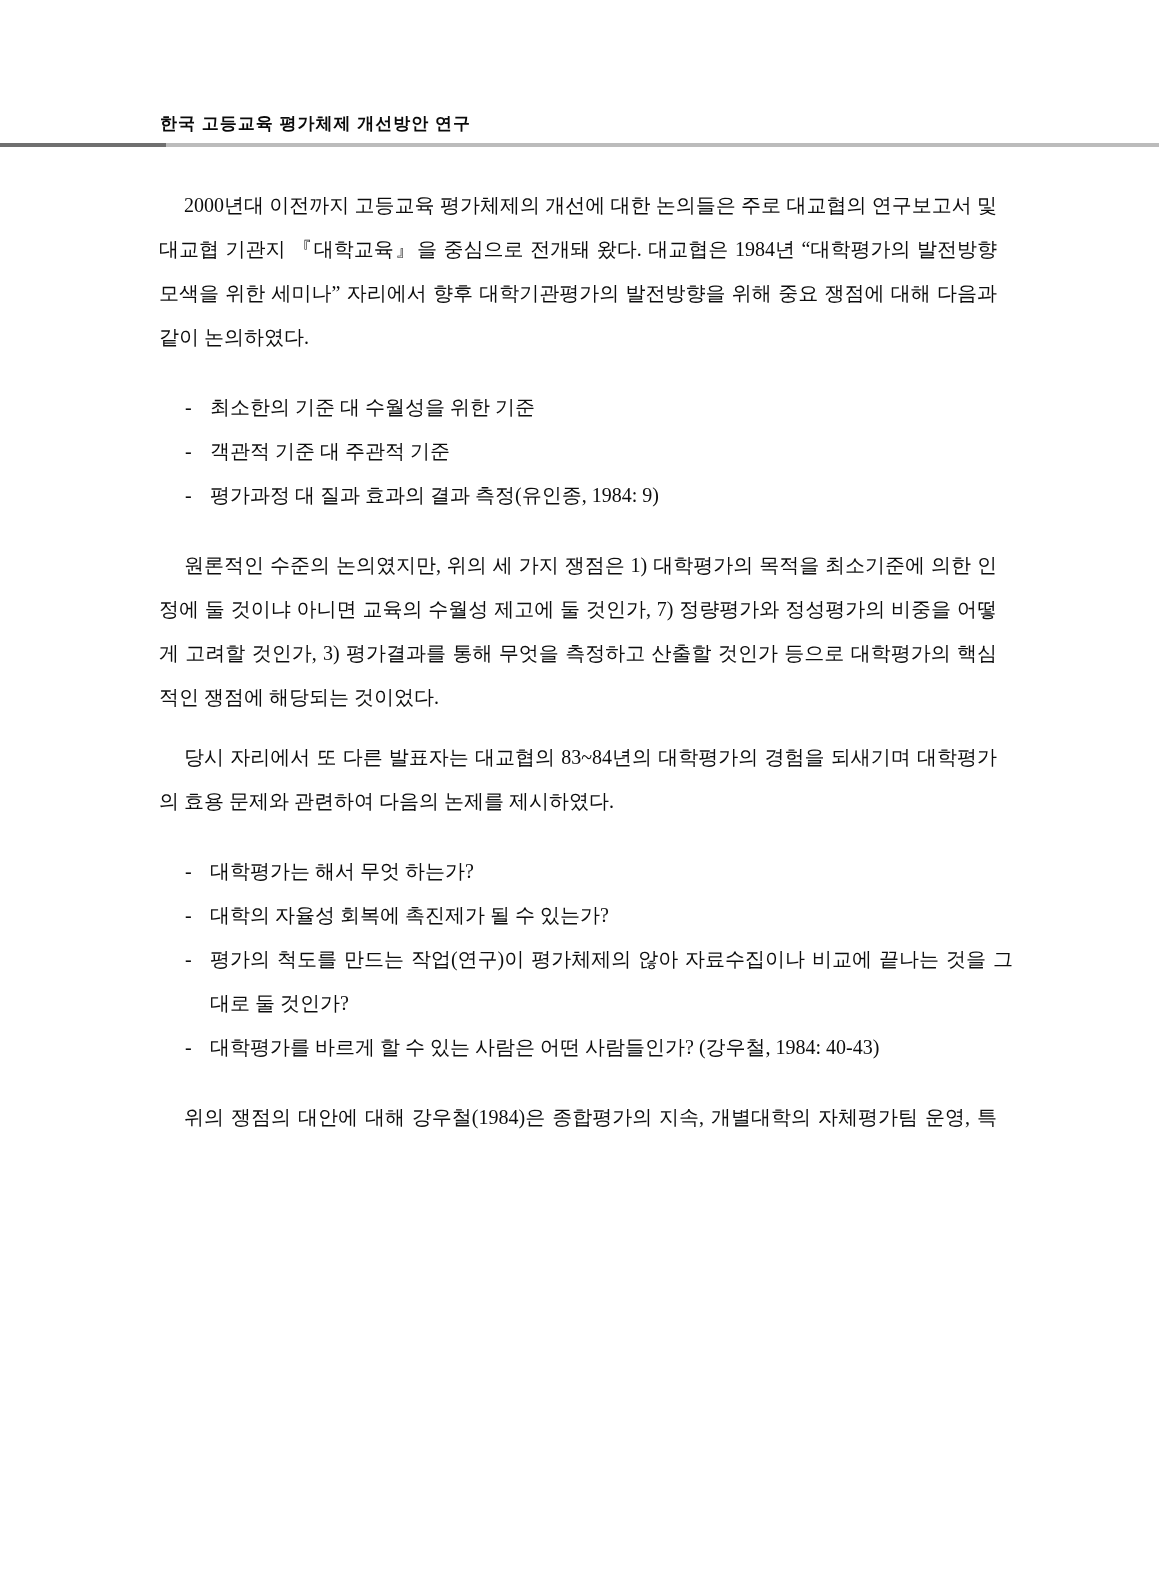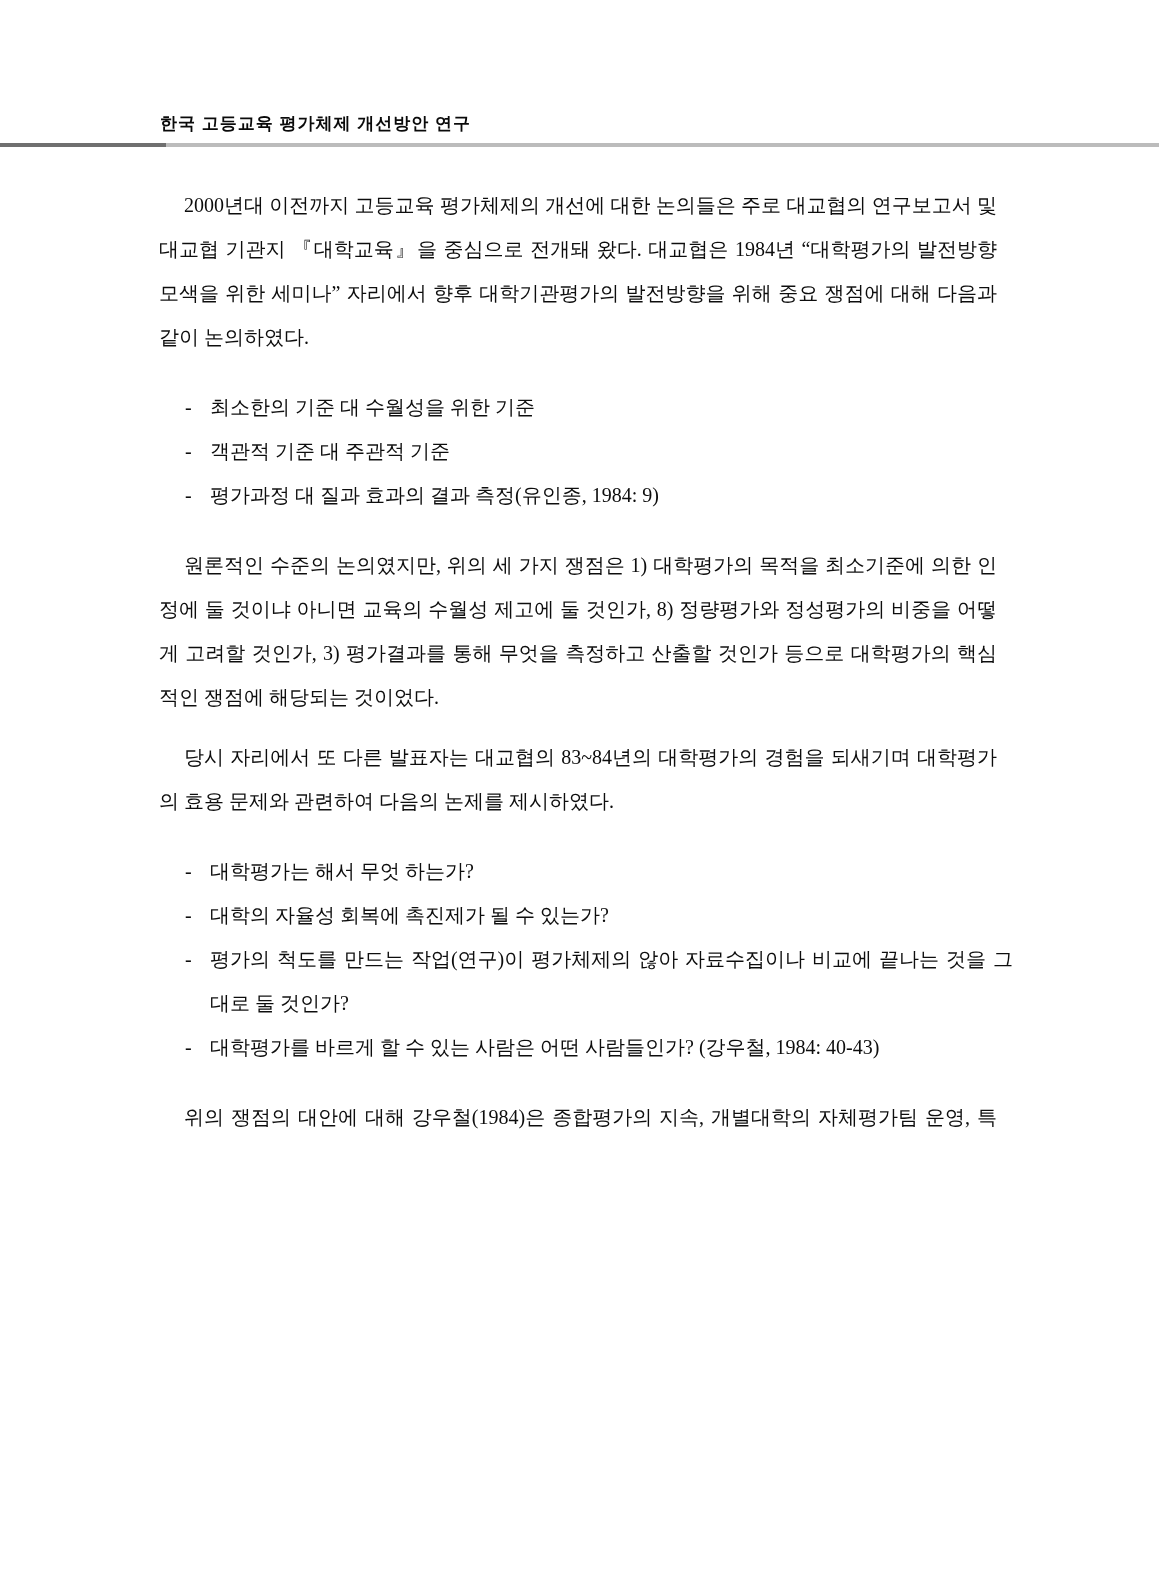--- a/index.html
+++ b/index.html
@@ -75,21 +75,21 @@
       <li>
         <span class="dash-marker">-</span>
         <span class="li-text">객관적 기준 대 주관적 기준</span>
       </li>
       <li>
         <span class="dash-marker">-</span>
         <span class="li-text">평가과정 대 질과 효과의 결과 측정(유인종, 1984: 9)</span>
       </li>
     </ul>
 
-    <p class="body-par">원론적인 수준의 논의였지만, 위의 세 가지 쟁점은 1) 대학평가의 목적을 최소기준에 의한 인정에 둘 것이냐 아니면 교육의 수월성 제고에 둘 것인가, 8) 정량평가와 정성평가의 비중을 어떻게 고려할 것인가, 3) 평가결과를 통해 무엇을 측정하고 산출할 것인가 등으로 대학평가의 핵심적인 쟁점에 해당되는 것이었다.</p>
+    <p class="body-par">원론적인 수준의 논의였지만, 위의 세 가지 쟁점은 1) 대학평가의 목적을 최소기준에 의한 인정에 둘 것이냐 아니면 교육의 수월성 제고에 둘 것인가, 7) 정량평가와 정성평가의 비중을 어떻게 고려할 것인가, 3) 평가결과를 통해 무엇을 측정하고 산출할 것인가 등으로 대학평가의 핵심적인 쟁점에 해당되는 것이었다.</p>
     <p class="body-par">당시 자리에서 또 다른 발표자는 대교협의 83~84년의 대학평가의 경험을 되새기며 대학평가의 효용 문제와 관련하여 다음의 논제를 제시하였다.</p>
 
     <ul class="dash-list">
       <li>
         <span class="dash-marker">-</span>
         <span class="li-text">대학평가는 해서 무엇 하는가?</span>
       </li>
       <li>
         <span class="dash-marker">-</span>
         <span class="li-text">대학의 자율성 회복에 촉진제가 될 수 있는가?</span>

